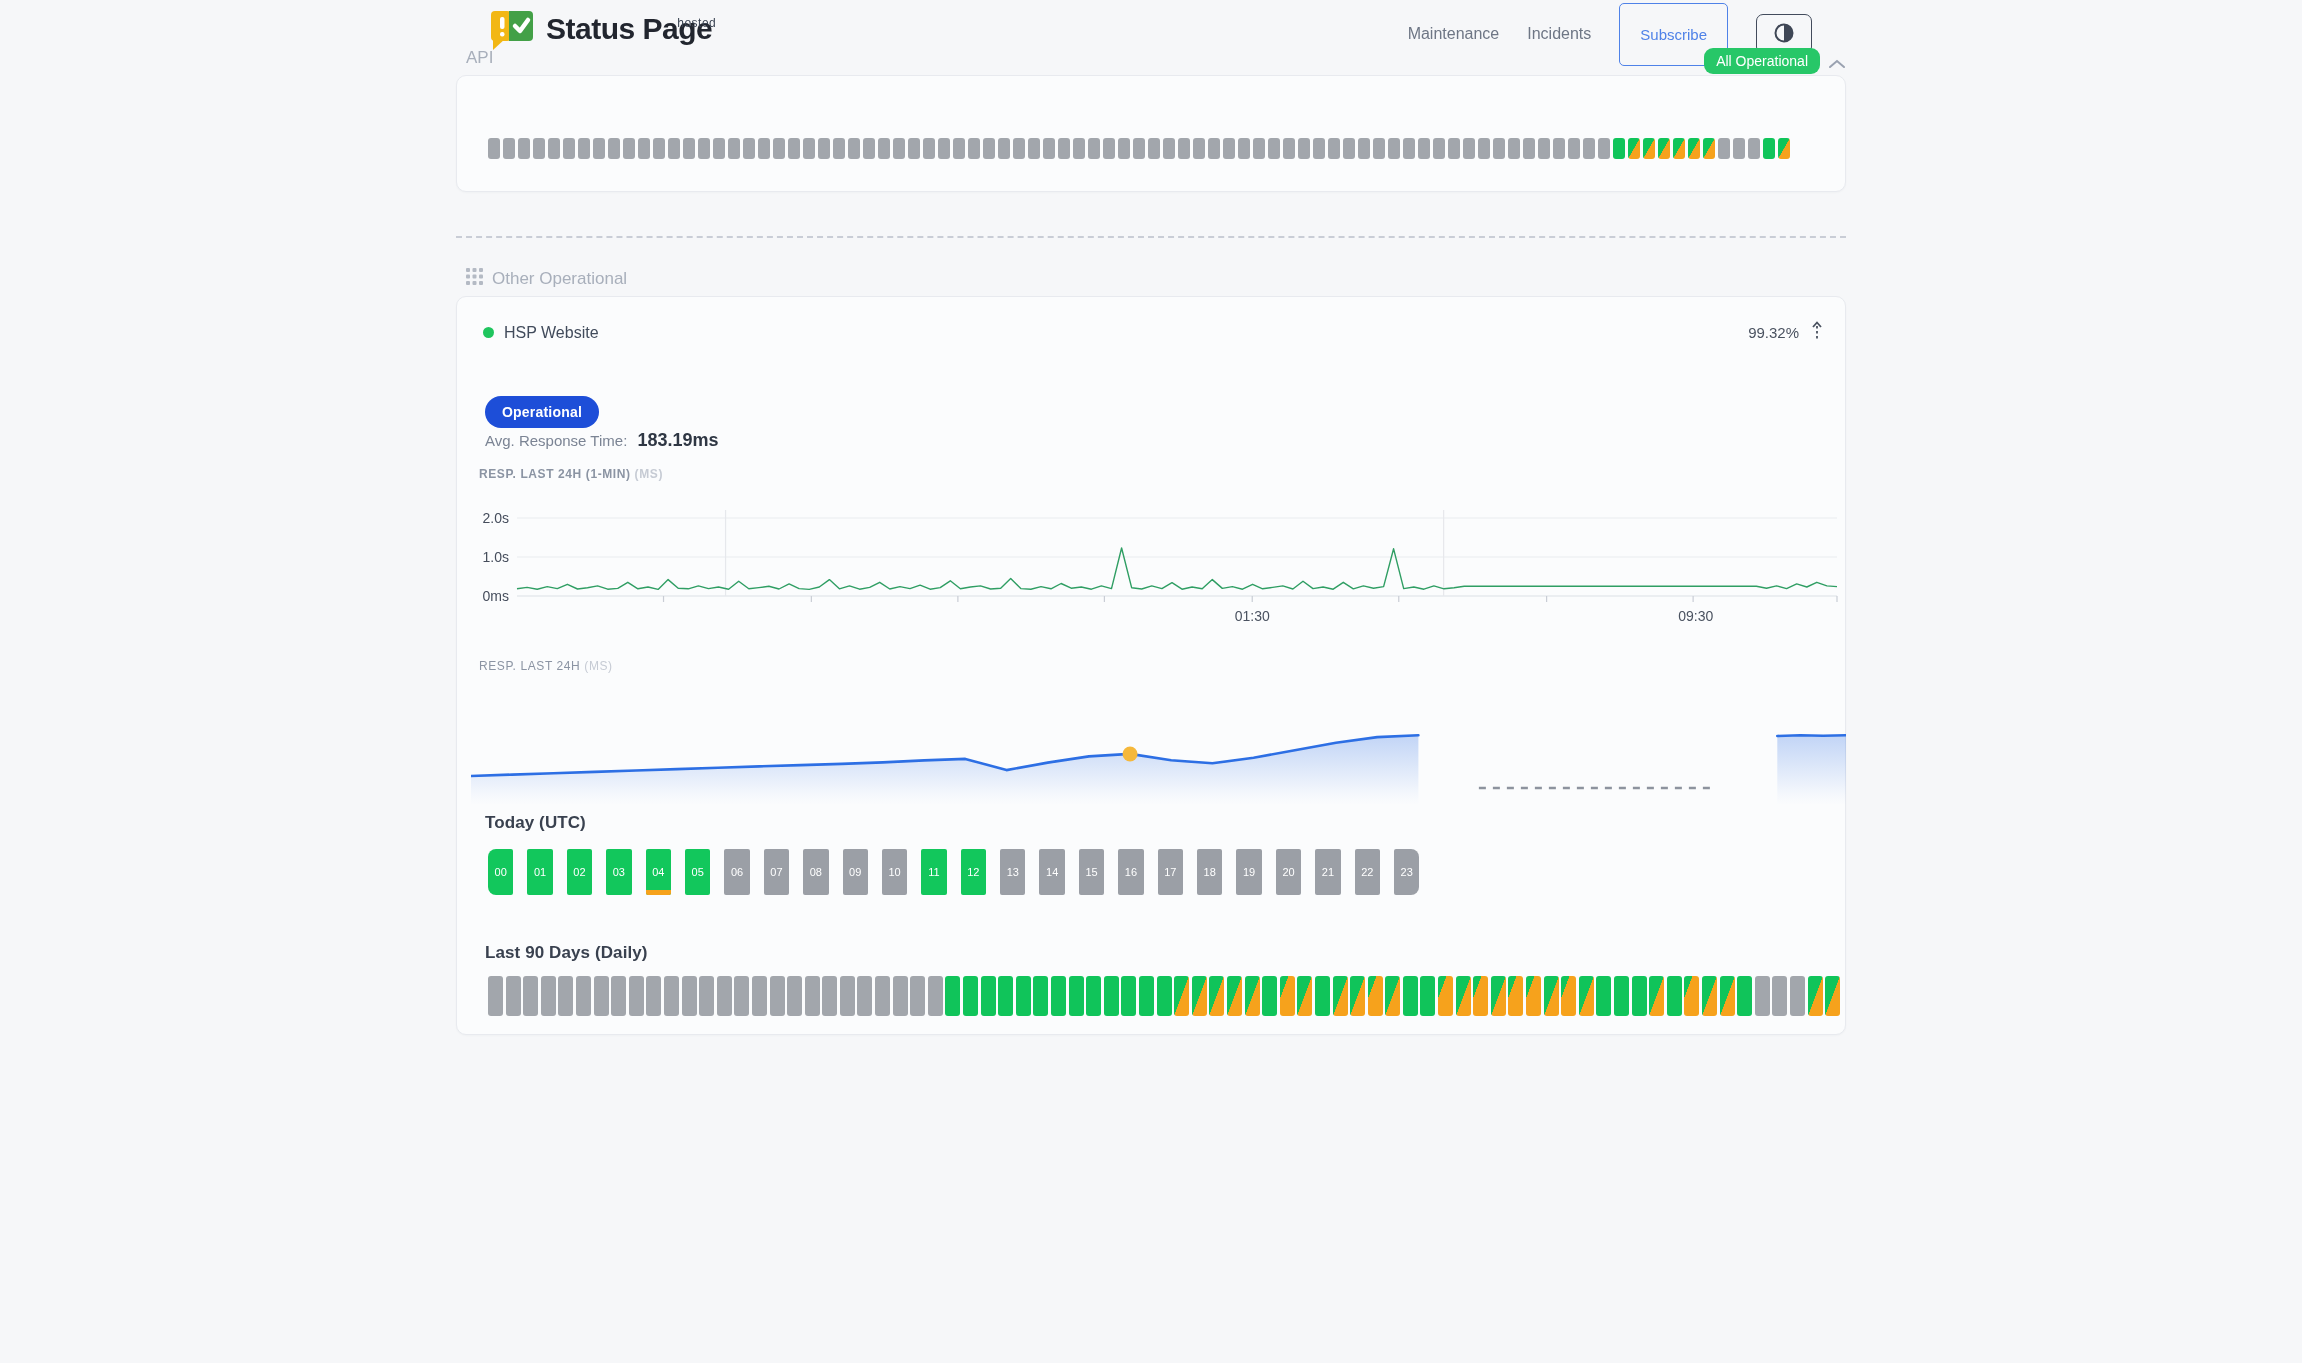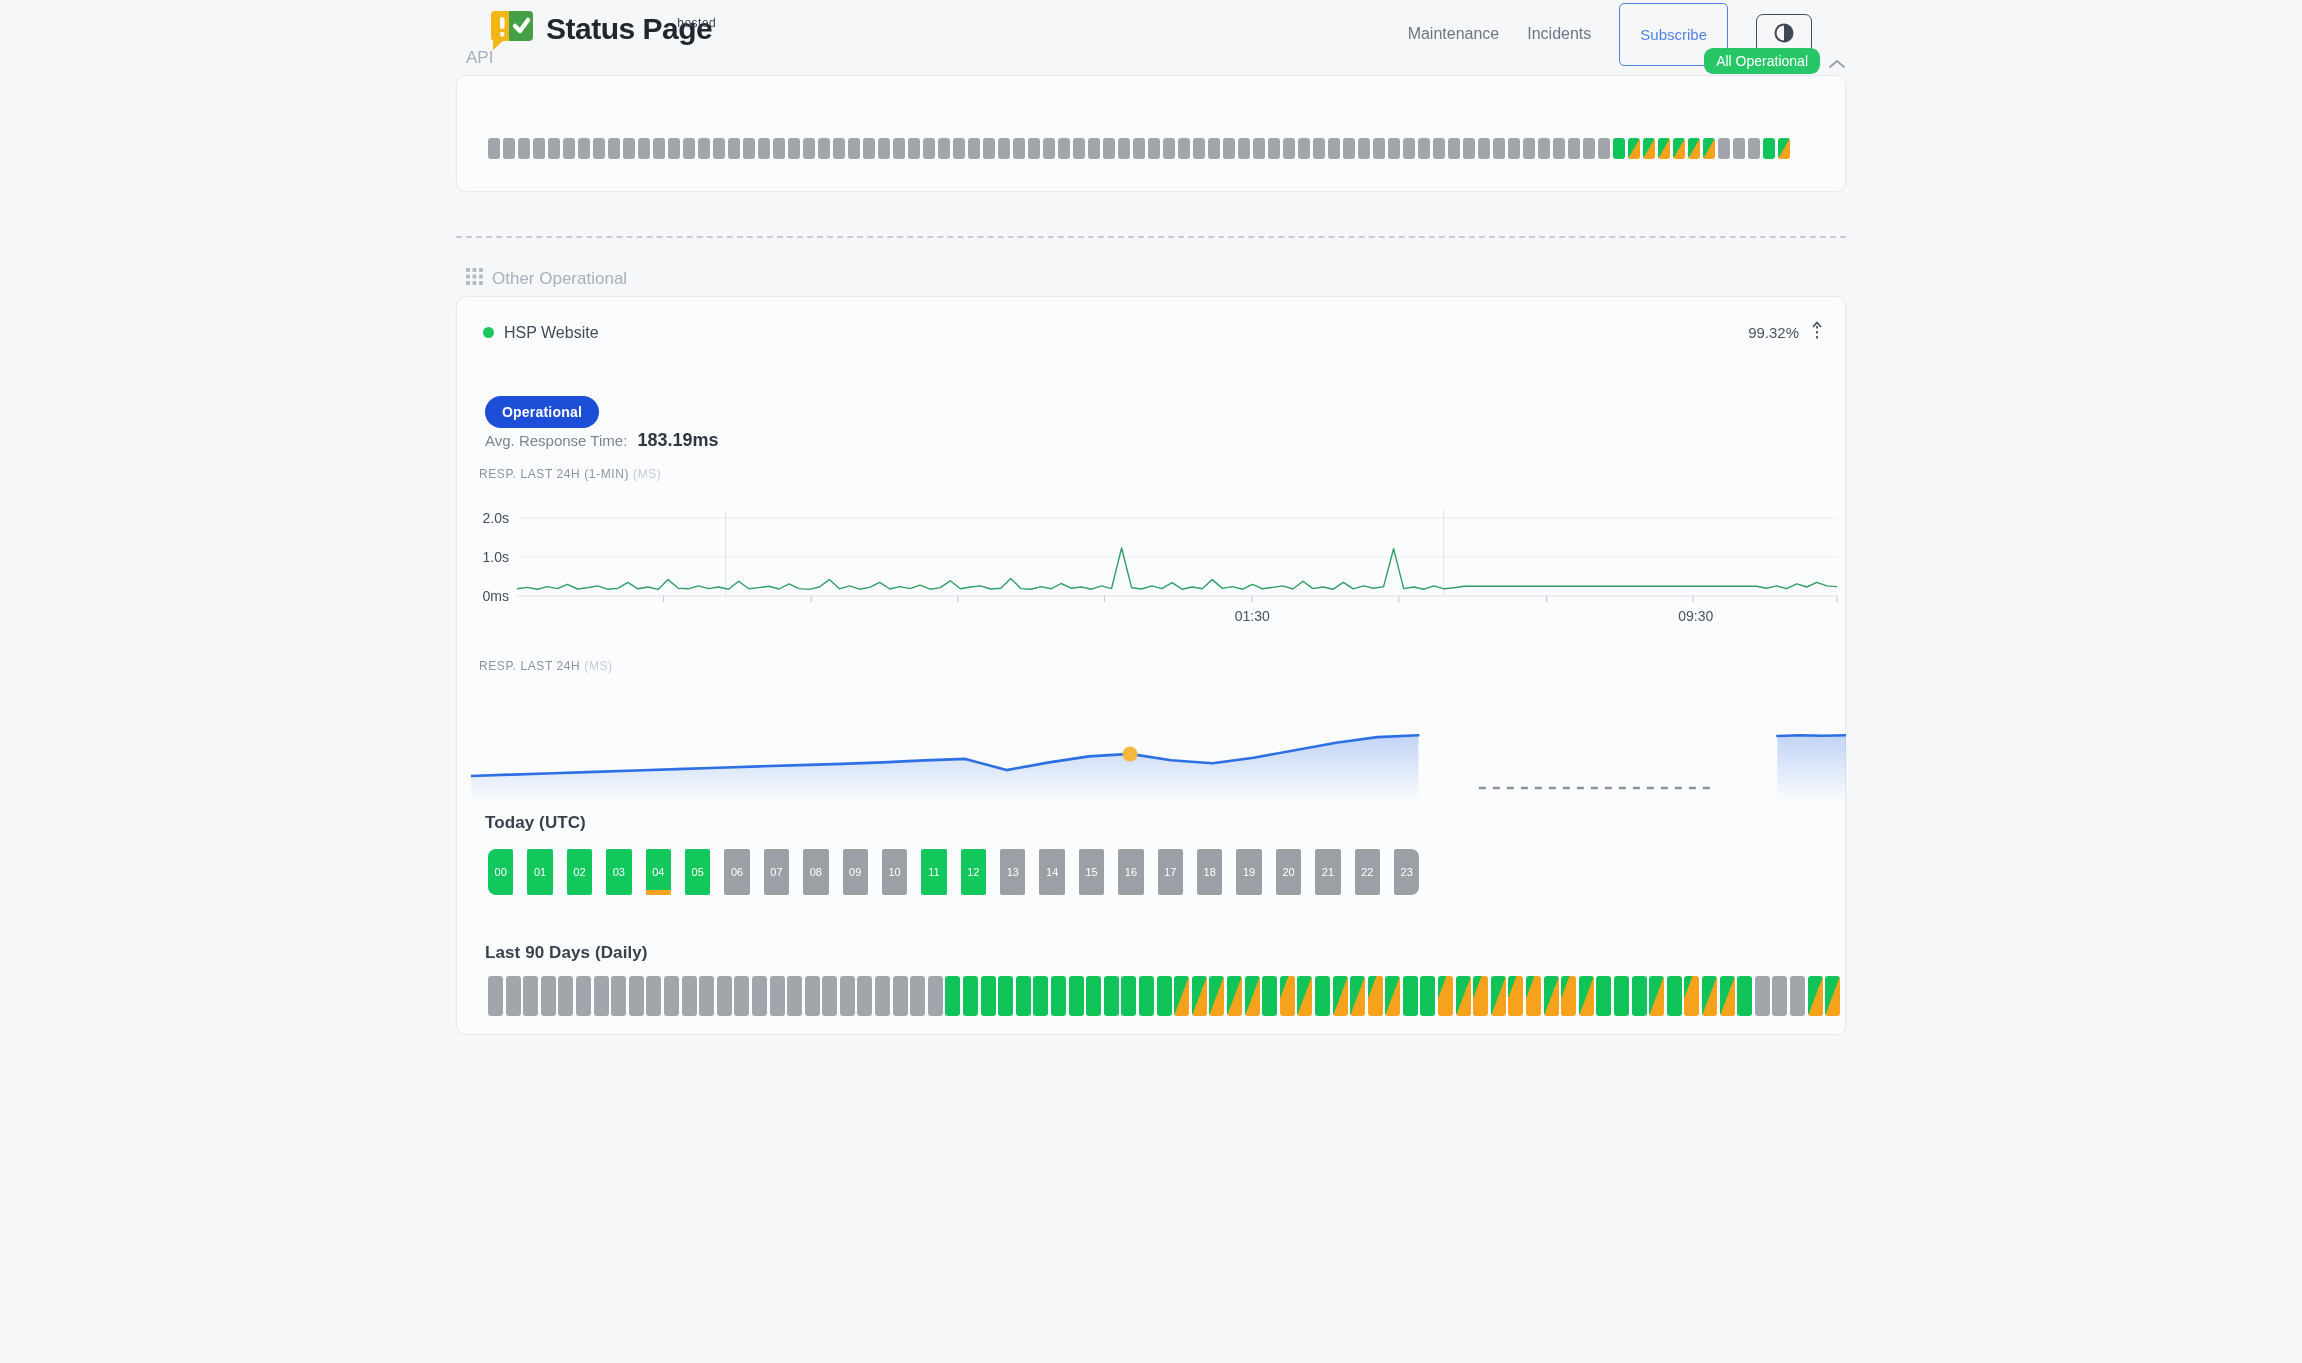--- a/index.html
+++ b/index.html
@@ -50,21 +50,21 @@
   .bar.G { background:#10c45a; }
   .bar.S { background:linear-gradient(to bottom right, #10c45a 49.5%, #f6a21c 50.5%); }
   .bar.O { background:linear-gradient(to bottom right, #10c45a 28%, #f6a21c 28.5%); }
 
   
   .pill { position:absolute; top:99px; left:28px; background:#1d4ed8; color:#fff; font-weight:bold; font-size:14px; padding:8px 17px; border-radius:17px; letter-spacing:0.2px; }
   .avg-row { position:absolute; top:133px; left:28px; font-size:15px; color:#7b8494; }
   .avg-val { font-size:18px; font-weight:bold; color:#2f3744; margin-left:6px; }
   .chart-label { position:absolute; left:22px; font-size:12px; letter-spacing:0.6px; color:#8b94a3; }
   .chart-label .unit { color:#c6cbd4; }
-  .cl1 { top:170px; }
+  .cl1 { top:170px;font-weight:bold; }
   .cl2 { top:362px; }
   .chart1-wrap { position:absolute; top:203px; left:20px; }
   .chart2-wrap { position:absolute; top:390px; left:14px; }
 
   .sub-head { position:absolute; left:28px; font-size:17px; font-weight:bold; color:#39414f; letter-spacing:0.1px; }
   .today-head { top:516px; }
   .last90-head { top:646px; }
 
   .hours { position:absolute; top:552px; left:31px; display:flex; gap:14px; }
   .hour { position:relative; width:25.4px; height:46px; display:flex; align-items:center; justify-content:center; color:#fff; font-size:11px; border-radius:2px; cursor:pointer; }

